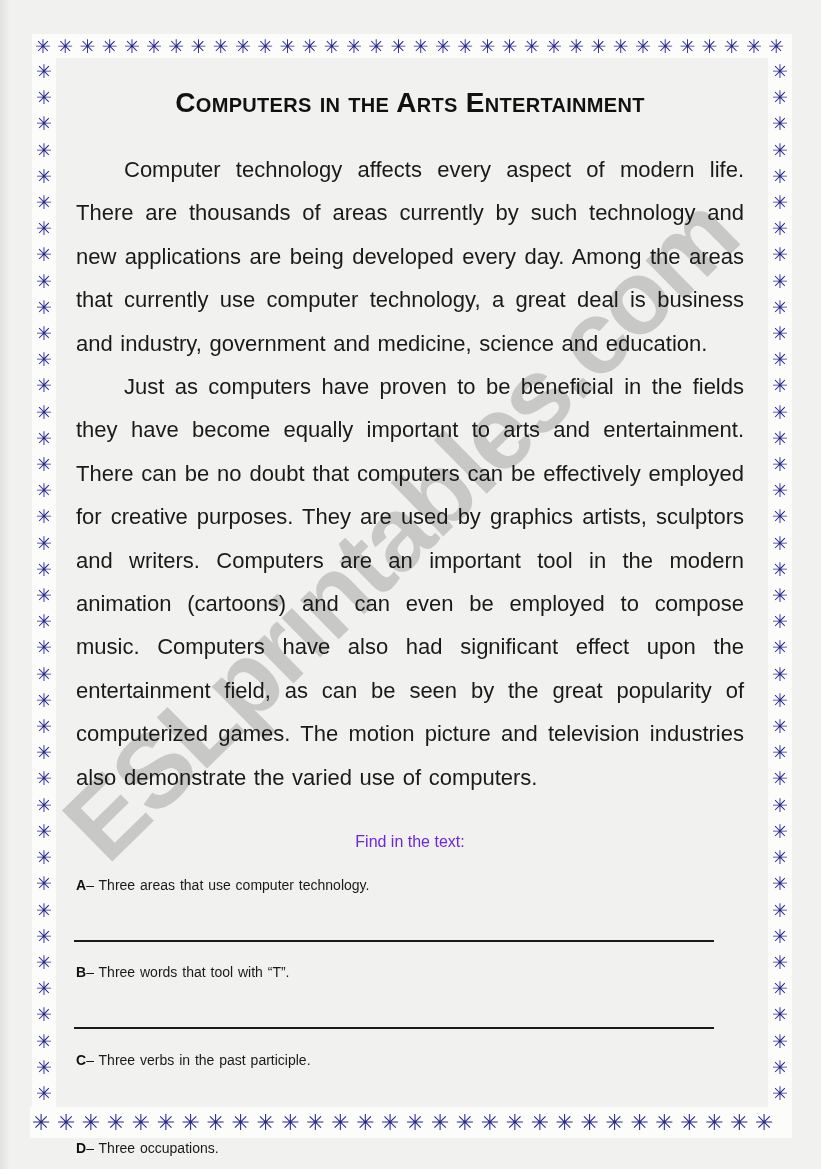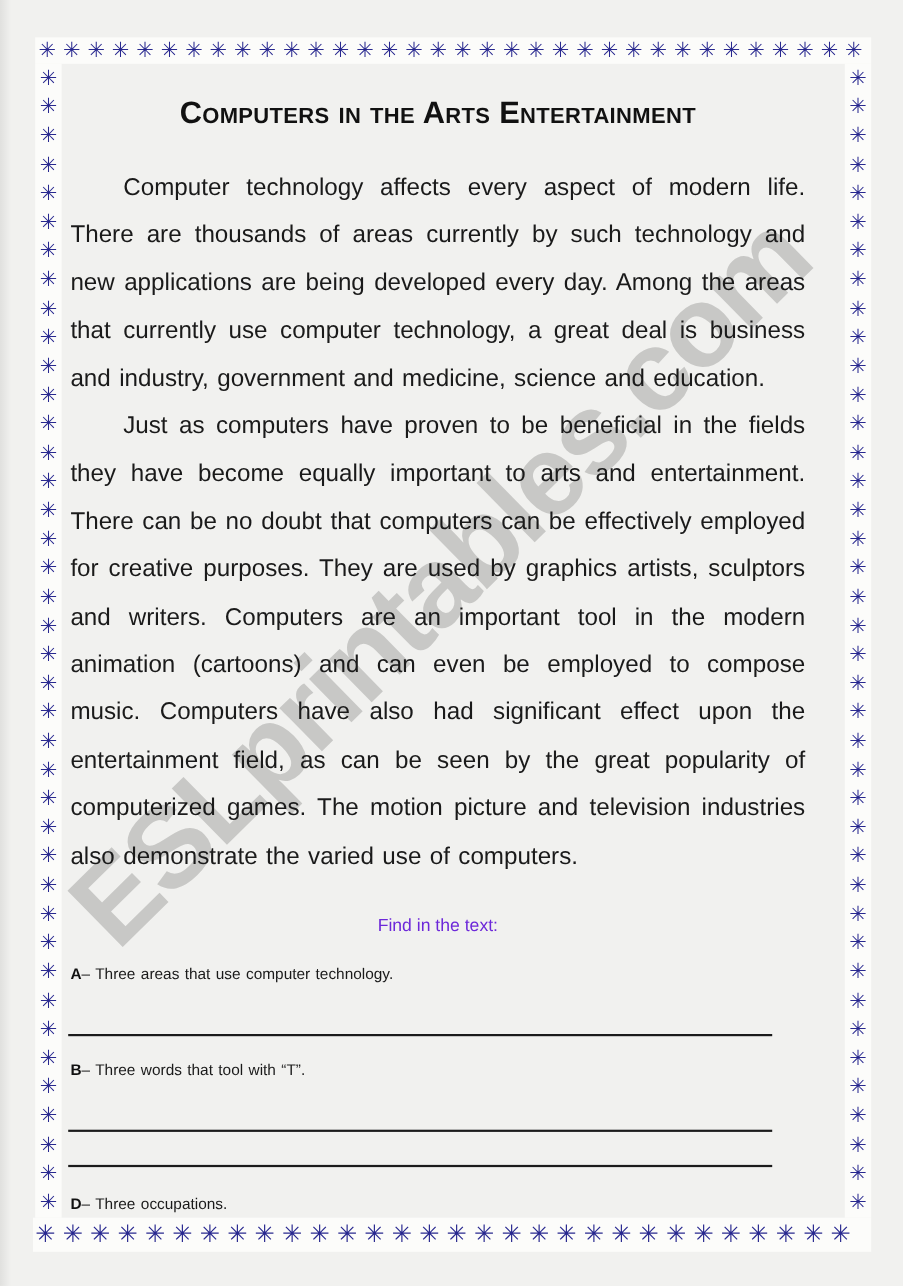--- a/index.html
+++ b/index.html
@@ -45,21 +45,21 @@
   
   .watermark{
     position:absolute;left:112px;top:768px;
     font-size:104px;font-weight:bold;letter-spacing:-3px;
     line-height:108px;color:#c8c8c6;white-space:nowrap;
     transform:rotate(-44.5deg);transform-origin:8px 100px;
     z-index:1;user-select:none;
   }
 
   
-  .content{position:absolute;left:64px;top:84px;width:668px;z-index:2;}
+  .content{position:absolute;left:76px;top:84px;width:668px;z-index:2;}
   .title{
     margin:0;font-size:28px;line-height:38px;font-weight:bold;
     font-variant:small-caps;letter-spacing:.3px;text-align:center;
     color:#111;
   }
   .body-text{margin-top:26px;}  
   .body-text p{
     margin:0;text-indent:48px;text-align:justify;
     font-size:22px;line-height:43.4px;word-spacing:1.5px;
   }
@@ -180,18 +180,19 @@
     </div>
 
     <h2 class="find">Find in the text:</h2>
 
     <div class="item i-a"><b>A</b><span>– Three areas that use computer technology.</span></div>
     <div class="rule r1"></div>
 
     <div class="item i-b"><b>B</b><span>– Three words that tool with “T”.</span></div>
     <div class="rule r2"></div>
 
+    <div class="item i-c"><b>C</b><span>– Three verbs in the past participle.</span></div>
     <div class="rule r3"></div>
 
     <div class="item i-d"><b>D</b><span>– Three occupations.</span></div>
   </div>
 
 </div>
 
 </body></html>

